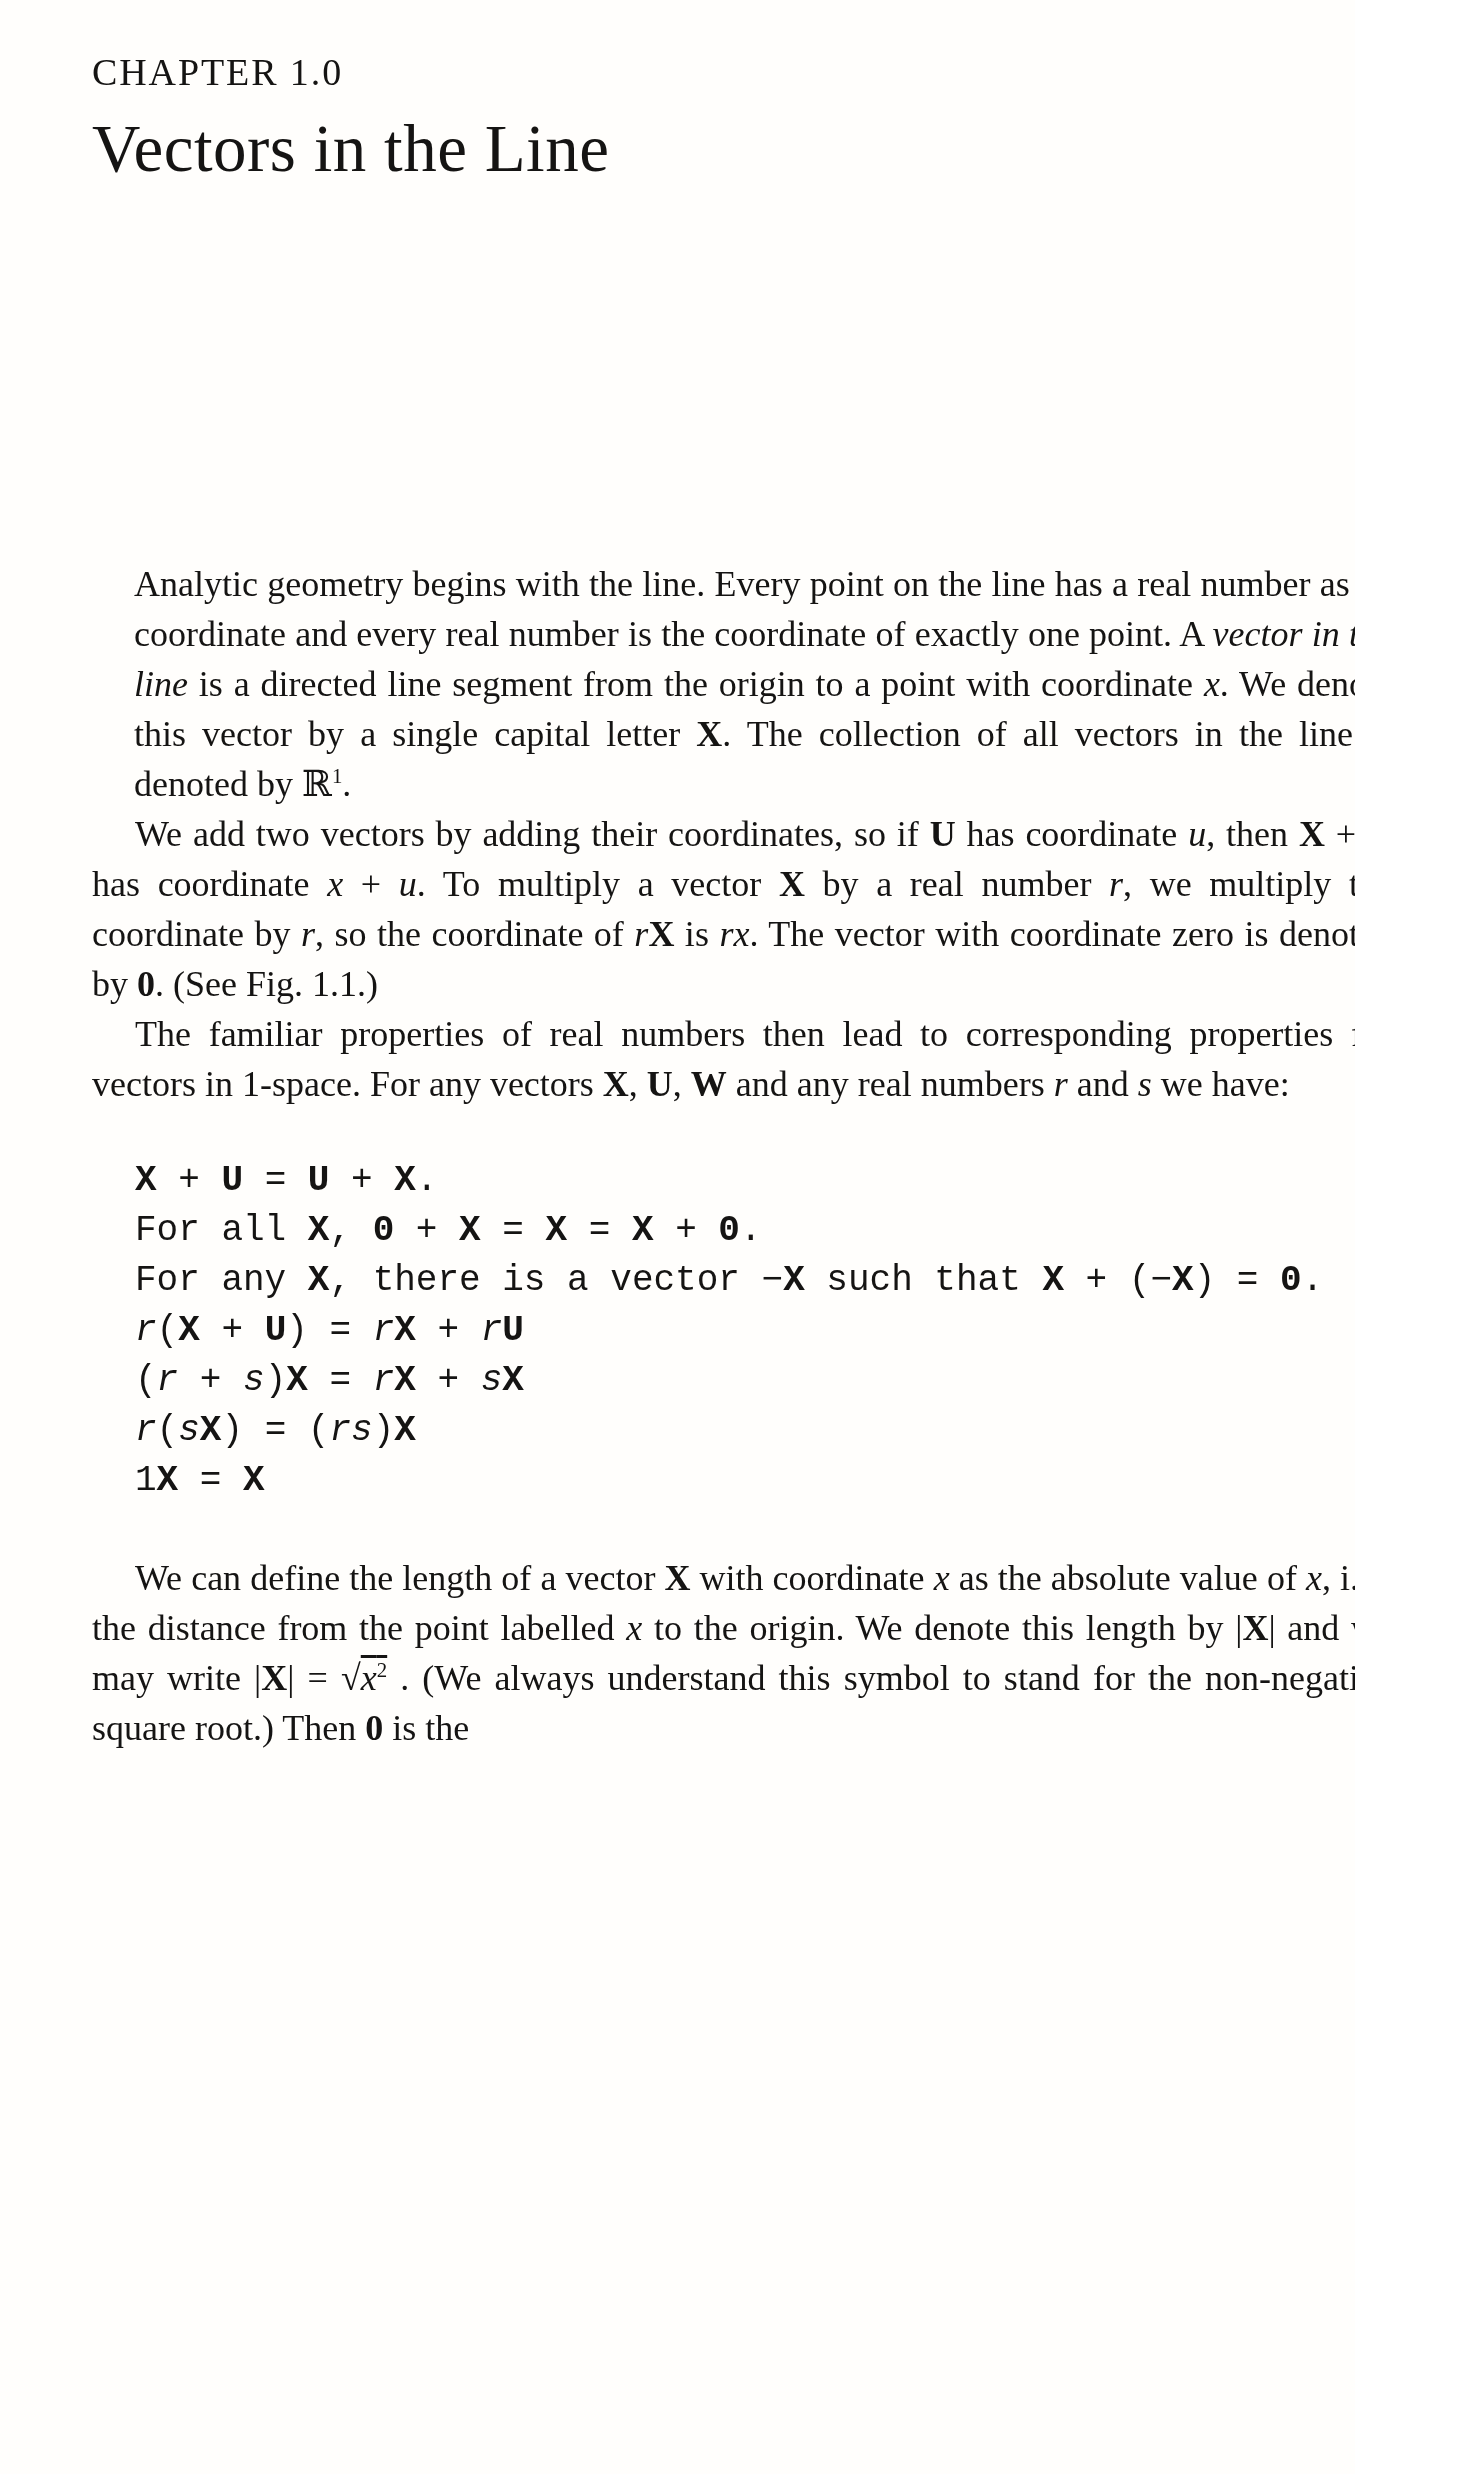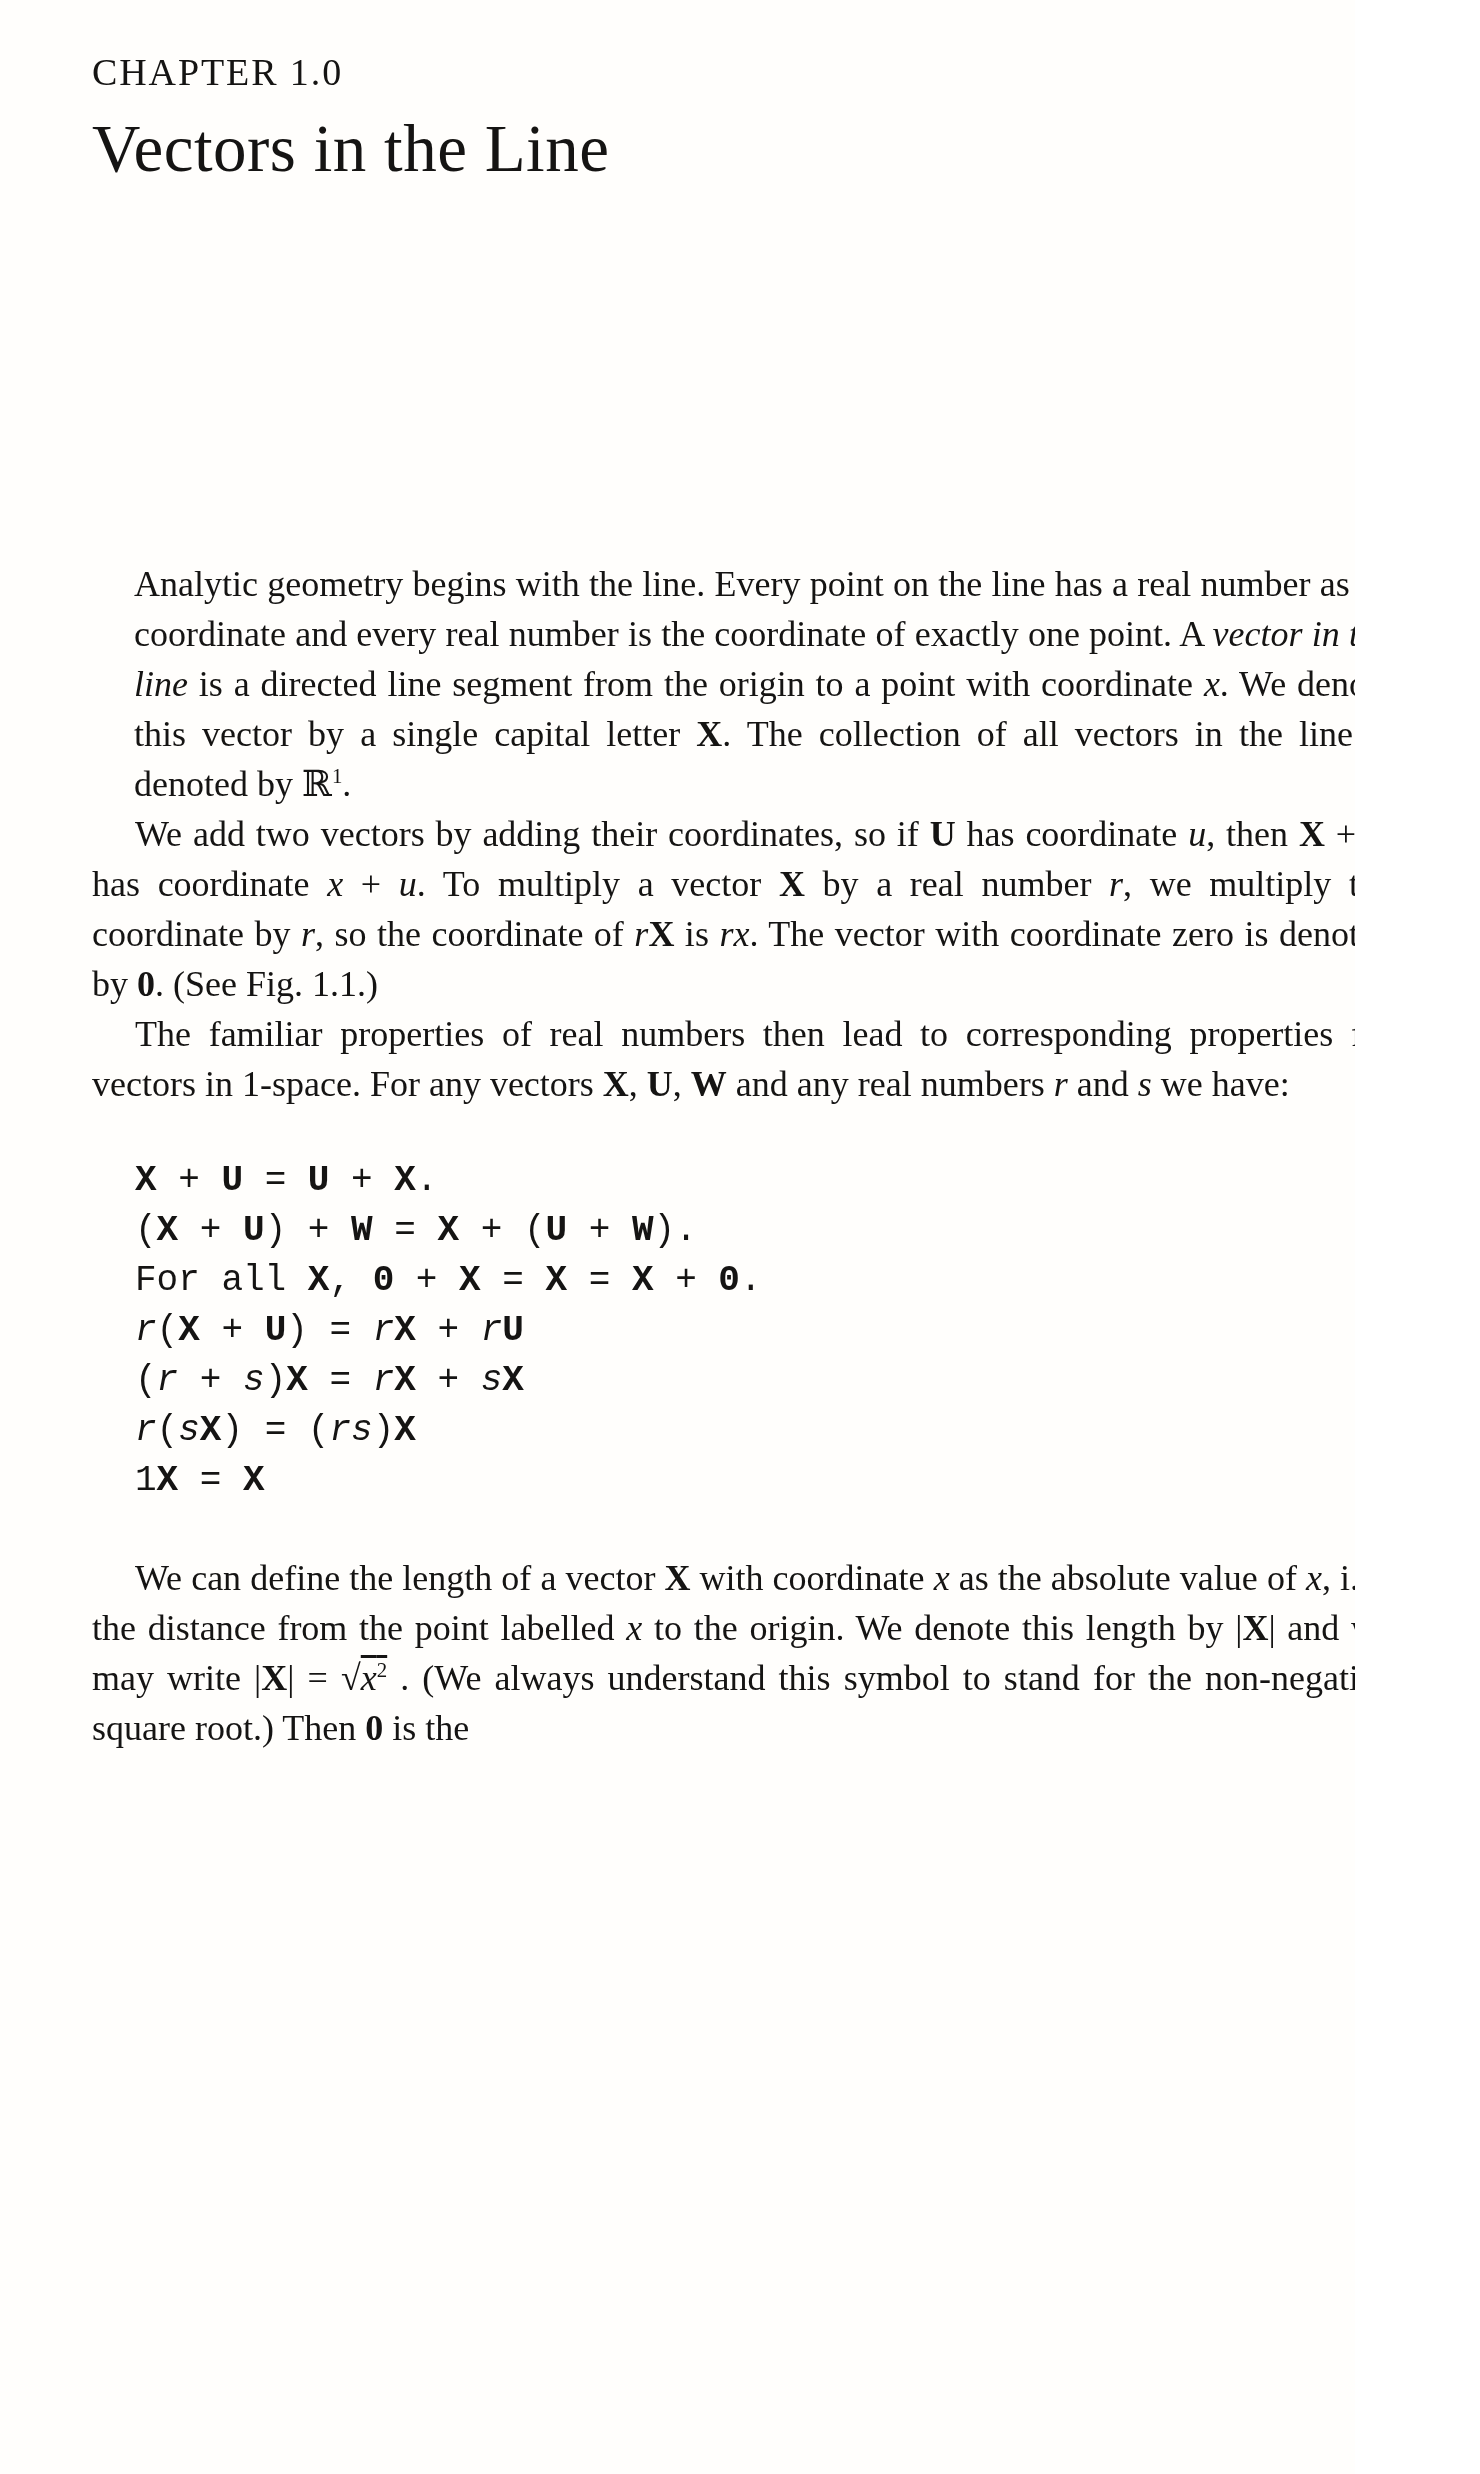--- a/index.html
+++ b/index.html
@@ -79,22 +79,22 @@
     <div class="body-text">
 
       <p class="para no-indent">Analytic geometry begins with the line. Every point on the line has a real number as its coordinate and every real number is the coordinate of exactly one point. A <i>vector in the line</i> is a directed line segment from the origin to a point with coordinate <i>x</i>. We denote this vector by a single capital letter <b>X</b>. The collection of all vectors in the line is denoted by ℝ<sup>1</sup>.</p>
 
       <p class="para">We add two vectors by adding their coordinates, so if <b>U</b> has coordinate <i>u</i>, then <b>X</b> + <b>U</b> has coordinate <i>x</i> + <i>u</i>. To multiply a vector <b>X</b> by a real number <i>r</i>, we multiply the coordinate by <i>r</i>, so the coordinate of <i>r</i><b>X</b> is <i>rx</i>. The vector with coordinate zero is denoted by <b>0</b>. (See Fig. 1.1.)</p>
 
       <p class="para">The familiar properties of real numbers then lead to corresponding properties for vectors in 1-space. For any vectors <b>X</b>, <b>U</b>, <b>W</b> and any real numbers <i>r</i> and <i>s</i> we have:</p>
 
       <div class="equations">
         <div class="eq"><b>X</b> + <b>U</b> = <b>U</b> + <b>X</b>.</div>
-        <div class="eq">(<b>X</b> + <b>U</b>) + <b>W</b> = <b>X</b> + (<b>U</b> + <b>W</b>).</div>
         <div class="eq">For all <b>X</b>, <b>0</b> + <b>X</b> = <b>X</b> = <b>X</b> + <b>0</b>.</div>
+        <div class="eq">For any <b>X</b>, there is a vector −<b>X</b> such that <b>X</b> + (−<b>X</b>) = <b>0</b>.</div>
         <div class="eq"><i>r</i>(<b>X</b> + <b>U</b>) = <i>r</i><b>X</b> + <i>r</i><b>U</b></div>
         <div class="eq">(<i>r</i> + <i>s</i>)<b>X</b> = <i>r</i><b>X</b> + <i>s</i><b>X</b></div>
         <div class="eq"><i>r</i>(<i>s</i><b>X</b>) = (<i>rs</i>)<b>X</b></div>
         <div class="eq">1<b>X</b> = <b>X</b></div>
       </div>
 
       <p class="para">We can define the length of a vector <b>X</b> with coordinate <i>x</i> as the absolute value of <i>x</i>, i.e., the distance from the point labelled <i>x</i> to the origin. We denote this length by |<b>X</b>| and we may write |<b>X</b>| = √<span class="ol"><i>x</i><sup>2</sup></span> . (We always understand this symbol to stand for the non-negative square root.) Then <b>0</b> is the</p>
 
     </div>
   </div>

